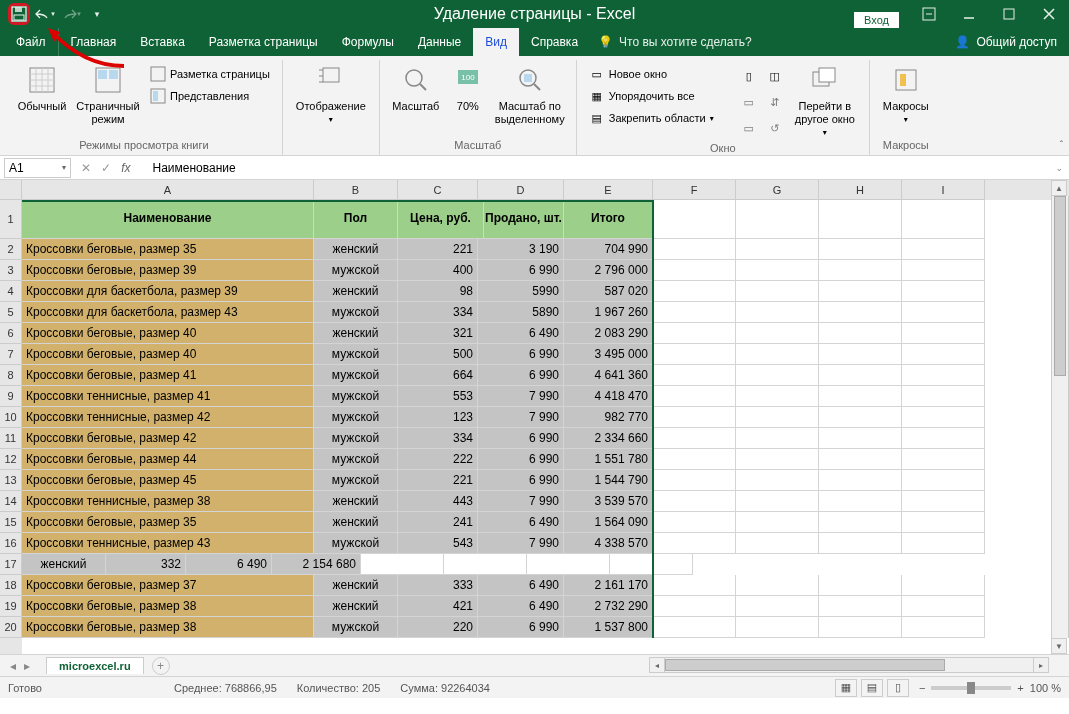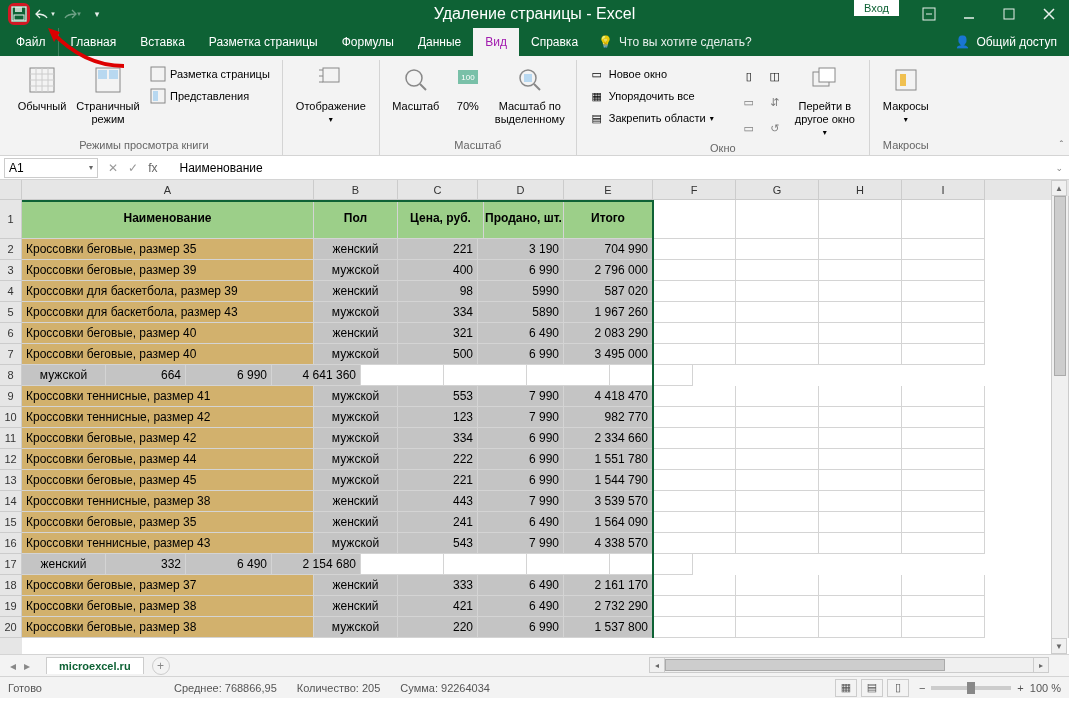--- a/index.html
+++ b/index.html
@@ -2,43 +2,43 @@
 <html><head>
 <meta charset="utf-8">
 <style>
 *{box-sizing:border-box;margin:0;padding:0;font-family:"Segoe UI",Arial,sans-serif}
 body{background:#fff;width:1069px;height:714px;overflow:hidden;font-size:12px;position:relative}
 .titlebar{background:#0e6235;height:28px;display:flex;align-items:center;color:#fff;position:relative}
 .qat{display:flex;align-items:center;gap:4px;padding-left:8px}
 .qat .icon{width:22px;height:22px;display:flex;align-items:center;justify-content:center;opacity:.9}
 .save-hl{border:3px solid #e81123;border-radius:6px;padding:0}
 .title{position:absolute;left:50%;transform:translateX(-50%);font-size:16px}
-.win-btns{margin-left:auto;display:flex;align-items:flex-start;gap:0}
+.win-btns{margin-left:auto;display:flex;align-items:flex-end;gap:0}
 .login-btn{background:#fff;color:#0e6235;padding:2px 10px;font-size:11px;margin-right:10px}
 .win-btns .wb{width:40px;height:28px;display:flex;align-items:center;justify-content:center;opacity:.9}
 .menubar{background:#0e6235;height:28px;display:flex;align-items:center;color:#fff;padding-left:4px}
 .menubar .tab{padding:0 12px;height:28px;display:flex;align-items:center;font-size:12px;cursor:pointer}
-.menubar .tab.active{background:#f3f3f3;color:#a21caf}
+.menubar .tab.active{background:#f3f3f3;color:#1d4ed8}
 .menubar .tab.file{border-right:1px solid rgba(255,255,255,.2)}
 .tellme{margin-left:8px;opacity:.9;display:flex;align-items:center;gap:6px}
 .share{margin-left:auto;margin-right:12px;display:flex;align-items:center;gap:6px}
 .ribbon{background:#f3f3f3;height:100px;border-bottom:1px solid #d4d4d4;display:flex;padding:4px 6px 0;position:relative}
 .grp{border-right:1px solid #d4d4d4;padding:0 8px;display:flex;flex-direction:column;align-items:center;position:relative}
 .grp-body{display:flex;gap:2px;flex:1;align-items:flex-start;padding-top:4px}
 .grp-label{font-size:11px;color:#666;padding:2px 0 4px;text-align:center}
 .big-btn{display:flex;flex-direction:column;align-items:center;width:56px;padding:2px;cursor:pointer;text-align:center;font-size:11px;line-height:1.2;gap:2px}
 .big-btn .ic{width:32px;height:32px;display:flex;align-items:flex-start;justify-content:center}
 .small-btns{display:flex;flex-direction:column;gap:2px;font-size:11px}
 .small-btn{display:flex;align-items:center;gap:4px;padding:2px 4px;cursor:pointer}
 .small-btn .ic{width:16px;height:16px;display:flex;align-items:center;justify-content:center}
 .fbar{height:24px;border-bottom:1px solid #d4d4d4;display:flex;align-items:center;background:#fff}
-.namebox{width:94px;border:1px solid #ccc;height:20px;display:flex;align-items:center;padding:8px 4px;margin-left:4px;font-size:12px;background:#fff}
+.namebox{width:67px;border:1px solid #ccc;height:20px;display:flex;align-items:center;padding:8px 4px;margin-left:4px;font-size:12px;background:#fff}
 .namebox .dd{margin-left:auto;font-size:8px;color:#666}
 .fx-tools{display:flex;gap:10px;padding:0 10px;color:#999}
-.fx-label{color:#666;padding-right:6px}
+.fx-label{font-style:italic;color:#666;padding-right:6px}
 .formula-input{flex:1;border:none;height:20px;font-size:12px;padding:0 6px}
 .grid-wrap{height:474px;display:flex;flex-direction:column;position:relative}
 .grid-main{flex:1;overflow:hidden;position:relative;display:flex}
 .rowhdrs{display:flex;flex-direction:column;background:#e6e6e6}
 .corner{width:22px;height:20px;border-right:1px solid #ccc;border-bottom:1px solid #ccc;background:#e6e6e6}
 .rh{width:22px;height:21px;border-right:1px solid #ccc;border-bottom:1px solid #ccc;display:flex;align-items:center;justify-content:center;font-size:11px;color:#333;background:#e6e6e6}
 .rh.first{height:39px}
 .cols{flex:1;overflow:hidden}
 .colhdrs{display:flex;height:20px;background:#e6e6e6}
 .ch{border-right:1px solid #ccc;border-bottom:1px solid #ccc;display:flex;align-items:center;justify-content:center;font-size:11px;color:#333}
@@ -433,20 +433,21 @@
             <div class="cell c-b data-cell ctr">мужской</div>
             <div class="cell c-c data-cell num">500</div>
             <div class="cell c-d data-cell num">6 990</div>
             <div class="cell c-e data-cell num">3 495 000</div>
             <div class="cell c-f"></div>
             <div class="cell c-g"></div>
             <div class="cell c-h"></div>
             <div class="cell c-i"></div>
           </div>
           <div class="row">
+            <div class="cell c-a name-cell">Кроссовки беговые, размер 41</div>
             <div class="cell c-b data-cell ctr">мужской</div>
             <div class="cell c-c data-cell num">664</div>
             <div class="cell c-d data-cell num">6 990</div>
             <div class="cell c-e data-cell num">4 641 360</div>
             <div class="cell c-f"></div>
             <div class="cell c-g"></div>
             <div class="cell c-h"></div>
             <div class="cell c-i"></div>
           </div>
           <div class="row">

